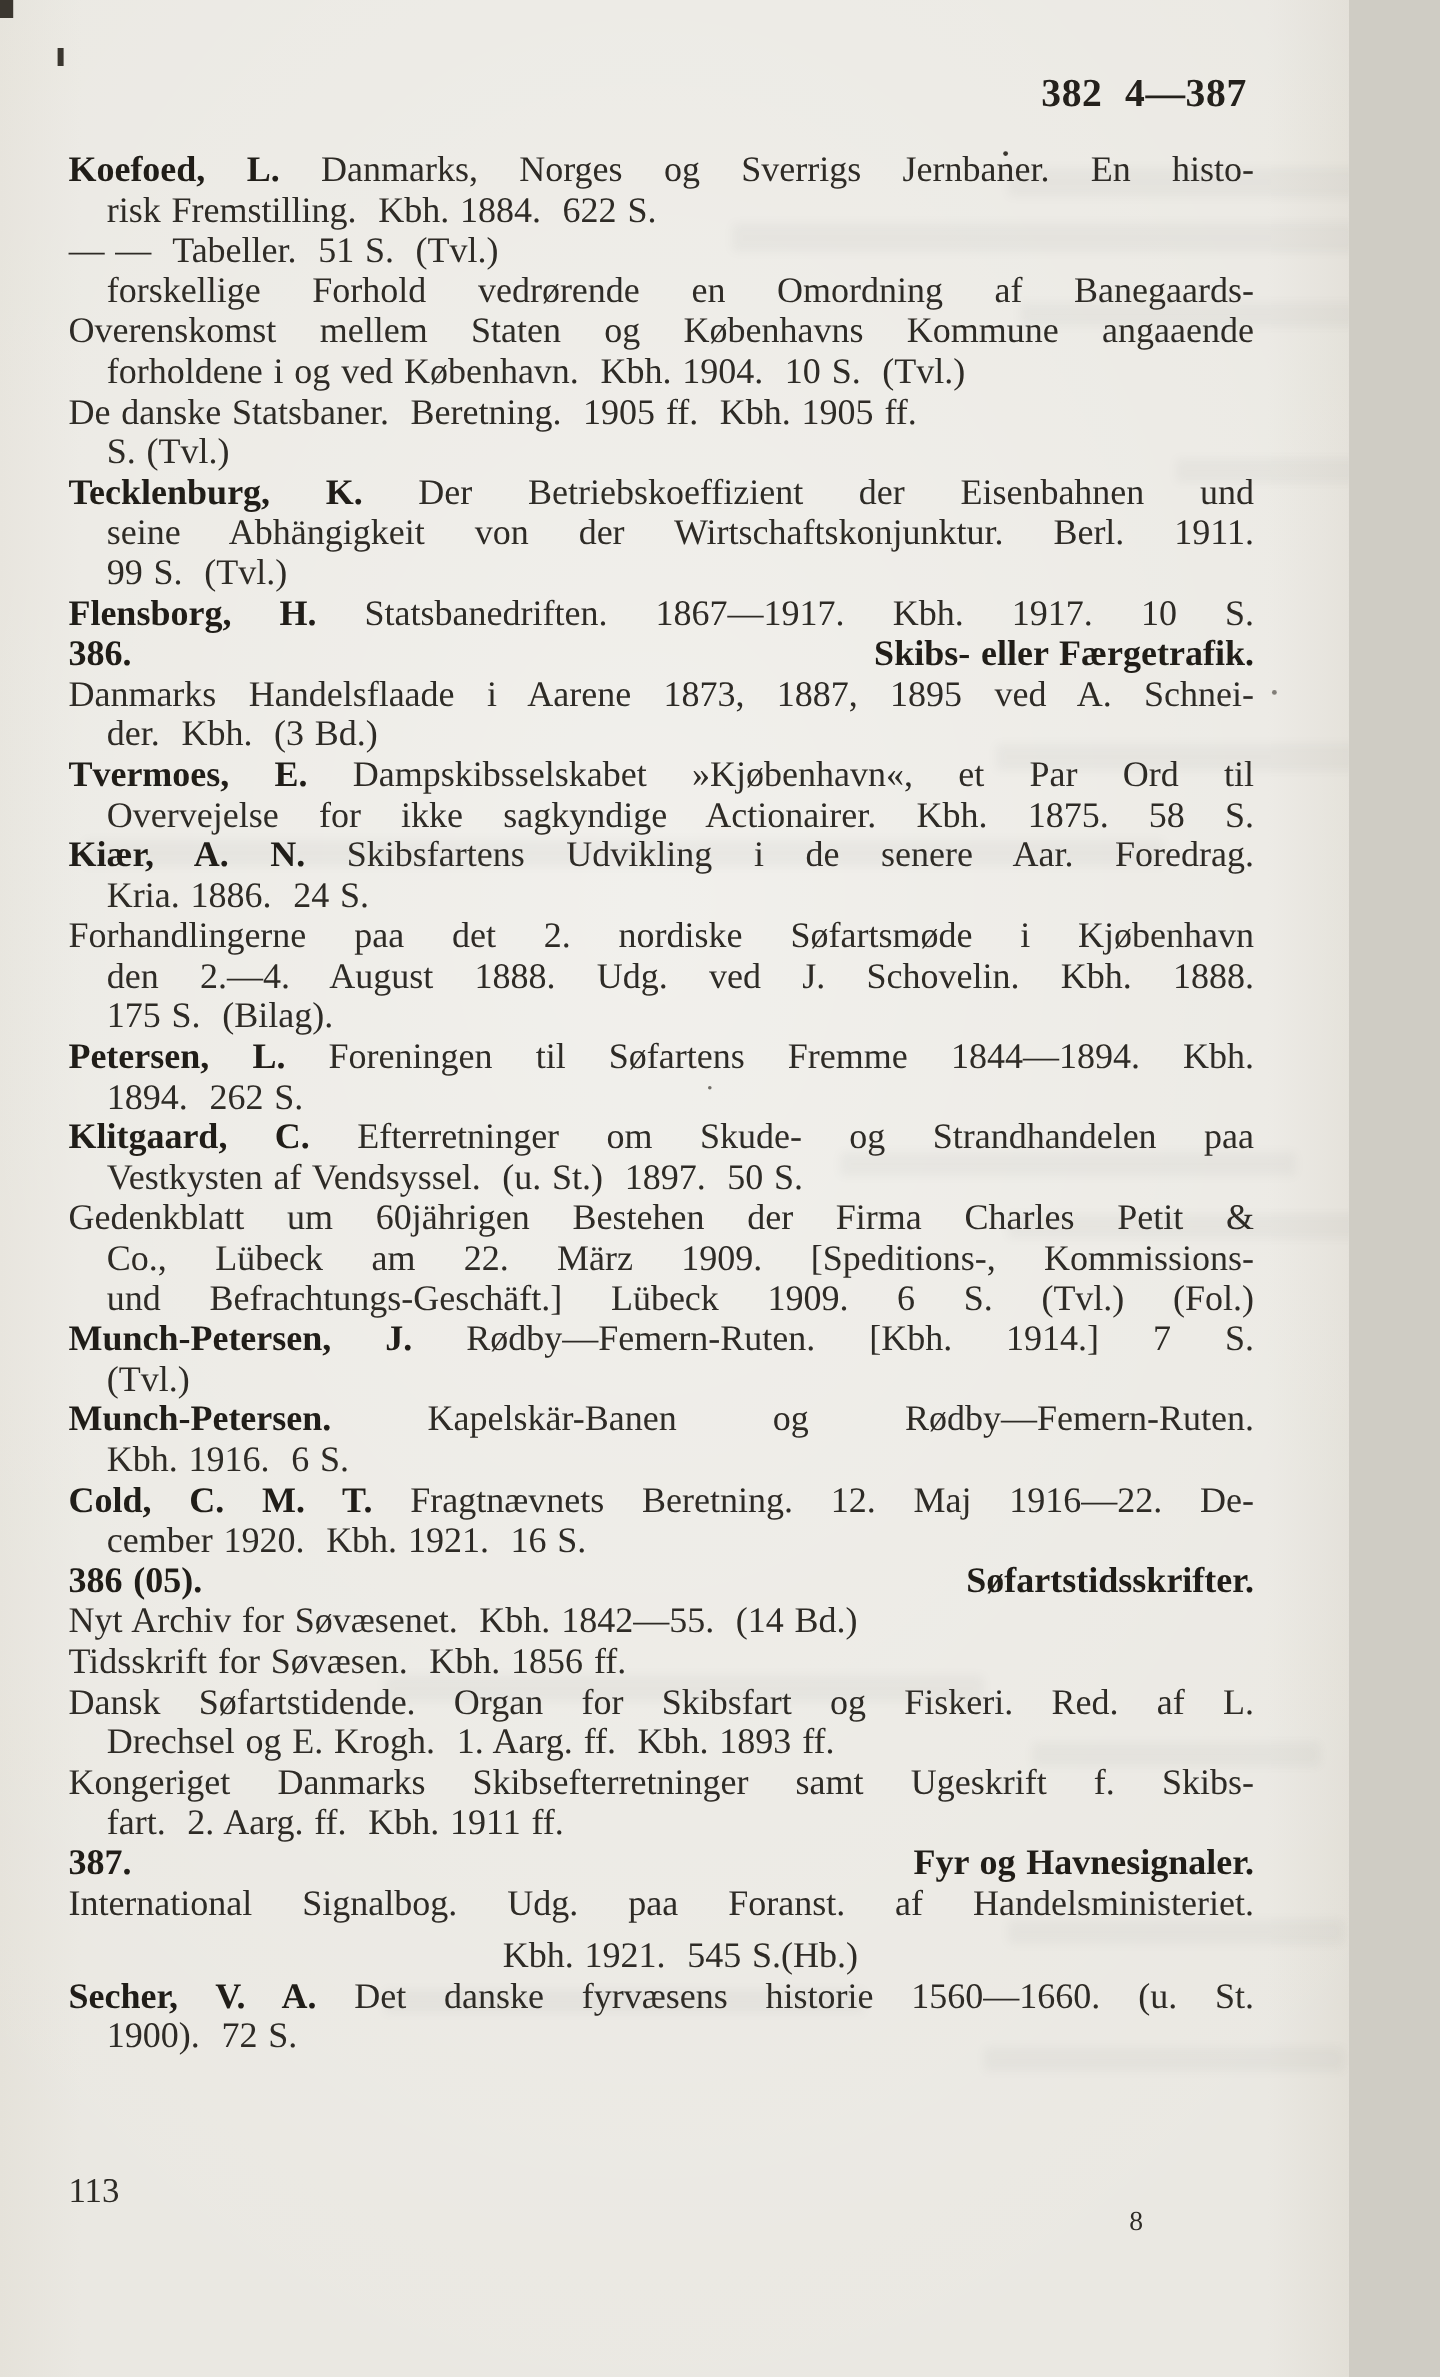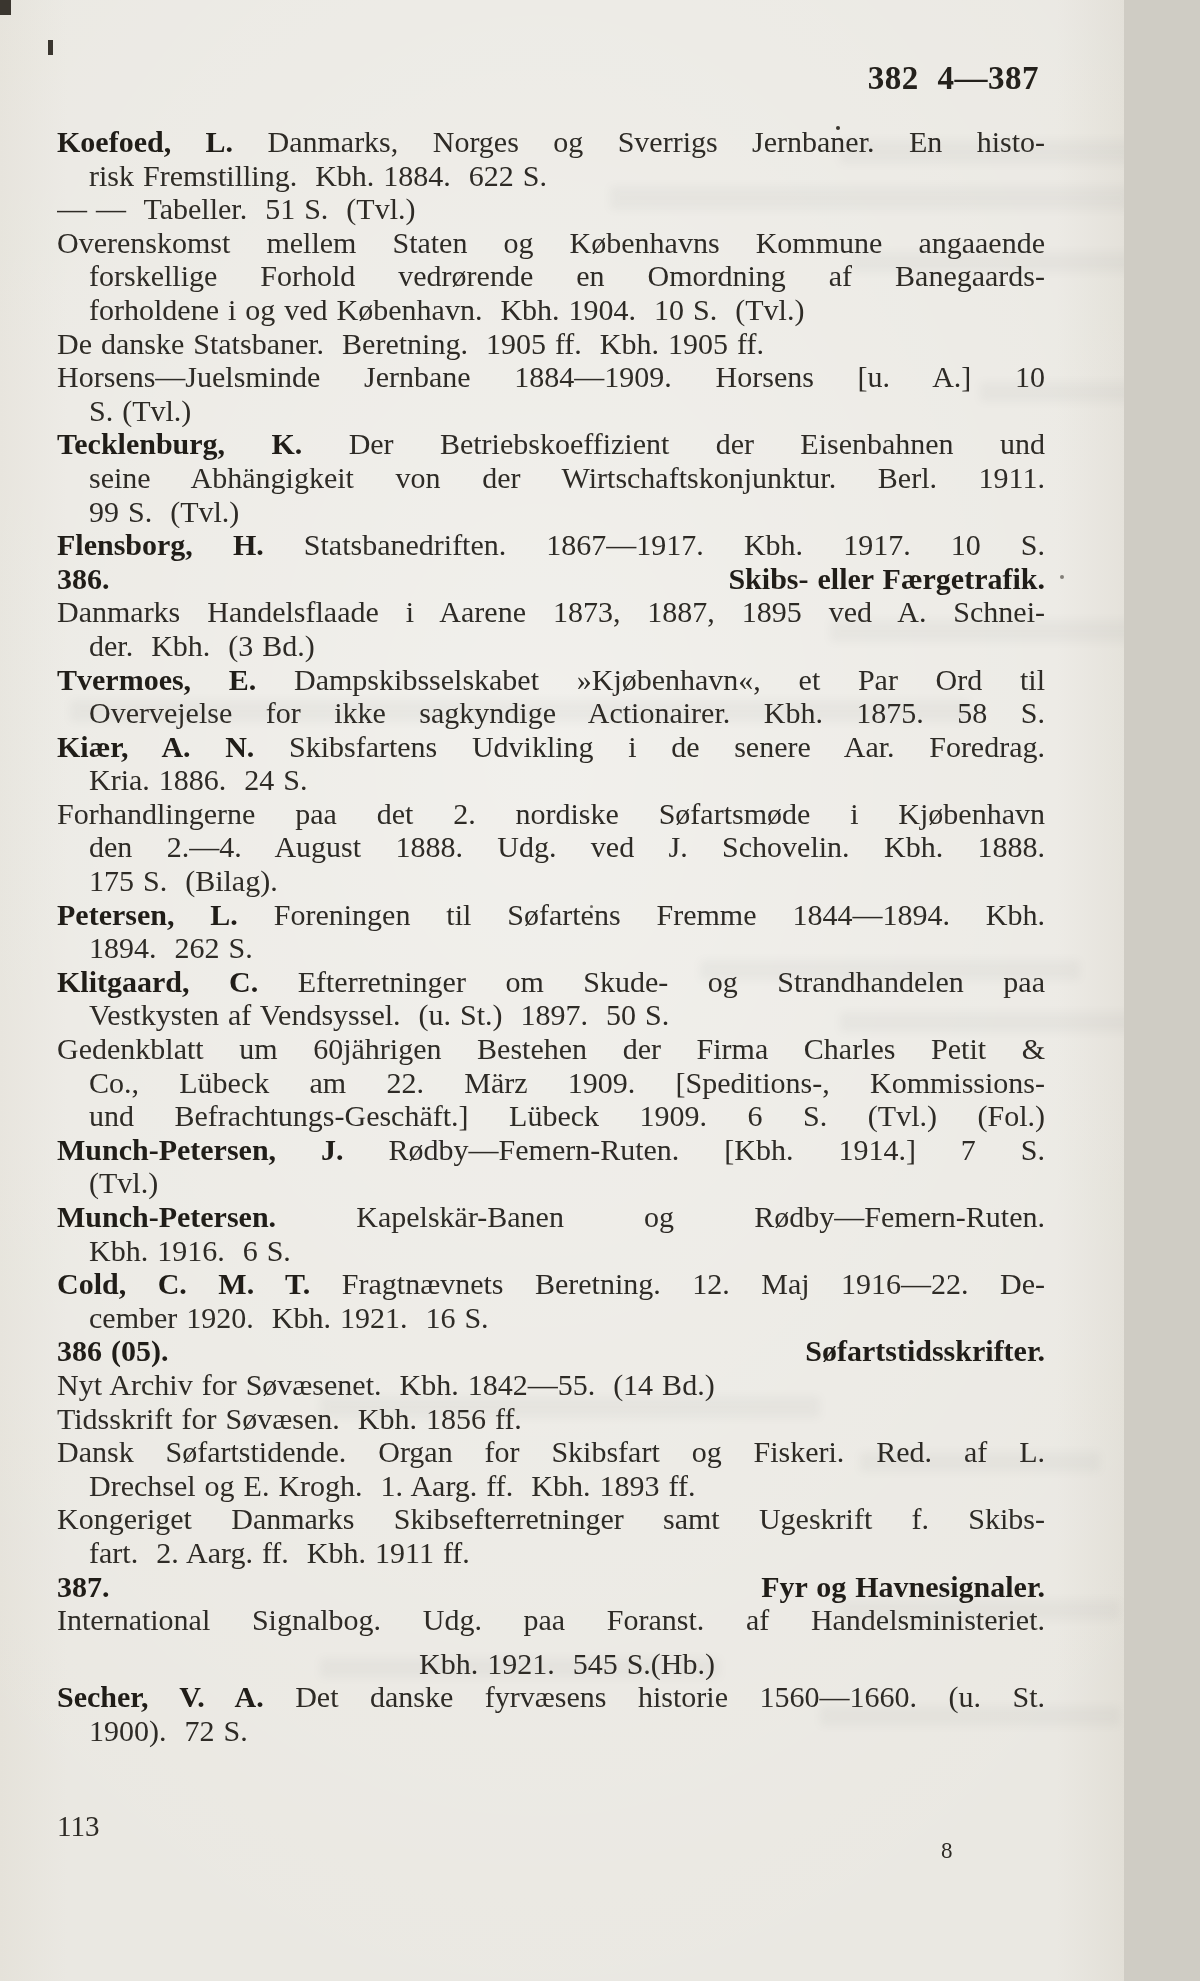--- a/index.html
+++ b/index.html
@@ -59,25 +59,24 @@
   <div class="speck" style="left:836px;top:126px;width:4px;height:4px;border-radius:50%;"></div>
   <div class="speck" style="left:1060px;top:575px;width:4px;height:4px;border-radius:50%;opacity:.6;"></div>
   <div class="speck" style="left:590px;top:905px;width:3px;height:3px;border-radius:50%;opacity:.7;"></div>
 
   <div class="header">382 4—387</div>
 
   <div class="content">
     <div class="ln just"><span class="b">Koefoed, L.</span><span> Danmarks, Norges og Sverrigs Jernbaner. En histo-</span></div>
     <div class="ln cont"><span>risk Fremstilling.  Kbh. 1884.  622 S.</span></div>
     <div class="ln"><span>— —  Tabeller.  51 S.  (Tvl.)</span></div>
+    <div class="ln cont just"><span>forskellige Forhold vedrørende en Omordning af Banegaards-</span></div>
     <div class="ln just"><span>Overenskomst mellem Staten og Københavns Kommune angaaende</span></div>
-    <div class="ln cont just"><span>forskellige Forhold vedrørende en Omordning af Banegaards-</span></div>
     <div class="ln cont"><span>forholdene i og ved København.  Kbh. 1904.  10 S.  (Tvl.)</span></div>
     <div class="ln"><span>De danske Statsbaner.  Beretning.  1905 ff.  Kbh. 1905 ff.</span></div>
-    <div class="ln just"><span>Horsens—Juelsminde Jernbane 1884—1909. Horsens [u. A.] 10</span></div>
     <div class="ln cont"><span>S. (Tvl.)</span></div>
     <div class="ln just"><span class="b">Tecklenburg, K.</span><span> Der Betriebskoeffizient der Eisenbahnen und</span></div>
     <div class="ln cont just"><span>seine Abhängigkeit von der Wirtschaftskonjunktur. Berl. 1911.</span></div>
     <div class="ln cont"><span>99 S.  (Tvl.)</span></div>
     <div class="ln just"><span class="b">Flensborg, H.</span><span> Statsbanedriften. 1867—1917. Kbh. 1917. 10 S.</span></div>
     <div class="ln head"><span>386.</span><span>Skibs- eller Færgetrafik.</span></div>
     <div class="ln just"><span>Danmarks Handelsflaade i Aarene 1873, 1887, 1895 ved A. Schnei-</span></div>
     <div class="ln cont"><span>der.  Kbh.  (3 Bd.)</span></div>
     <div class="ln just"><span class="b">Tvermoes, E.</span><span> Dampskibsselskabet »Kjøbenhavn«, et Par Ord til</span></div>
     <div class="ln cont just"><span>Overvejelse for ikke sagkyndige Actionairer. Kbh. 1875. 58 S.</span></div>

